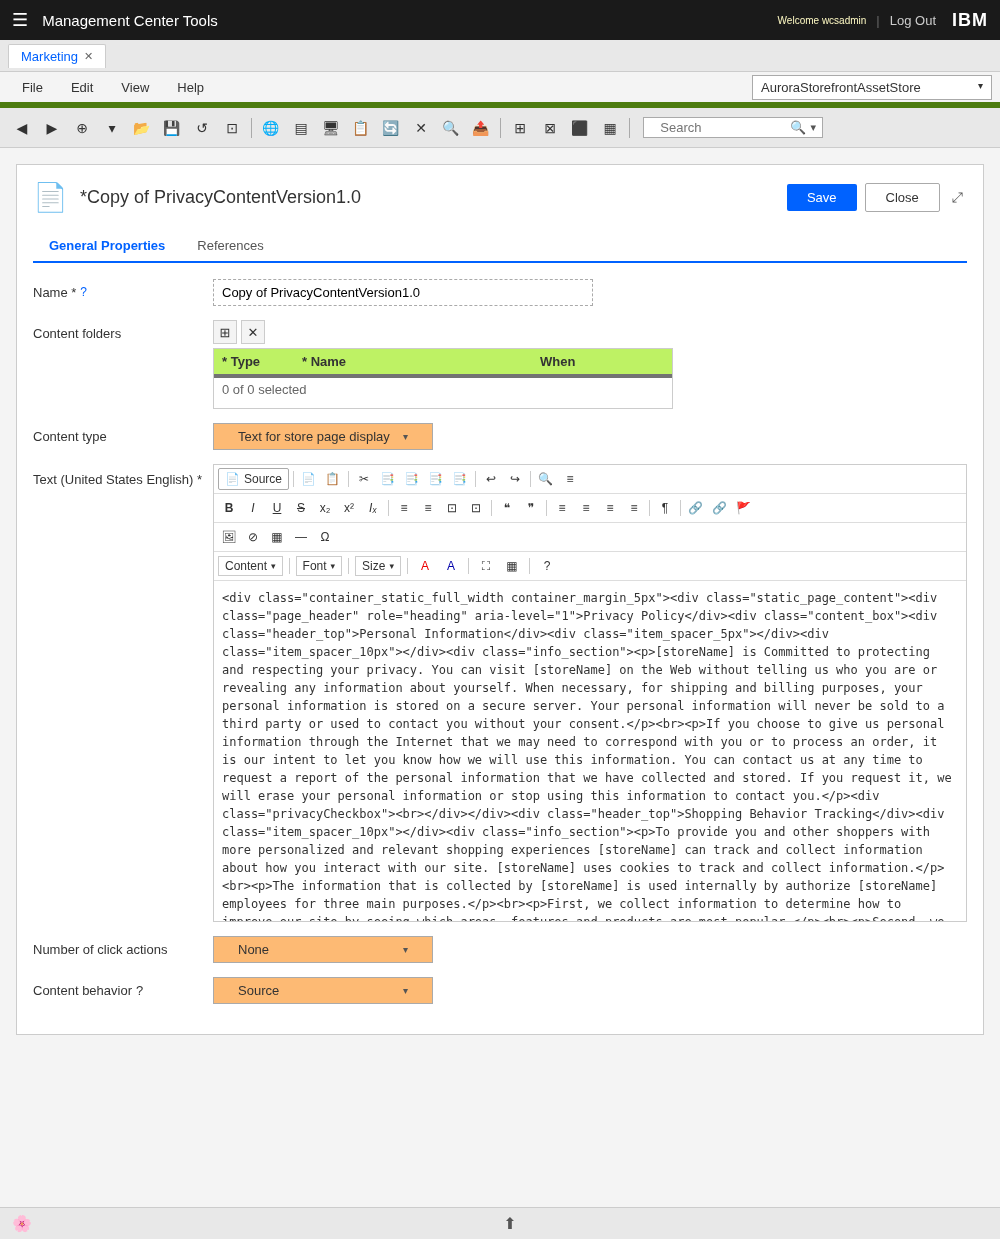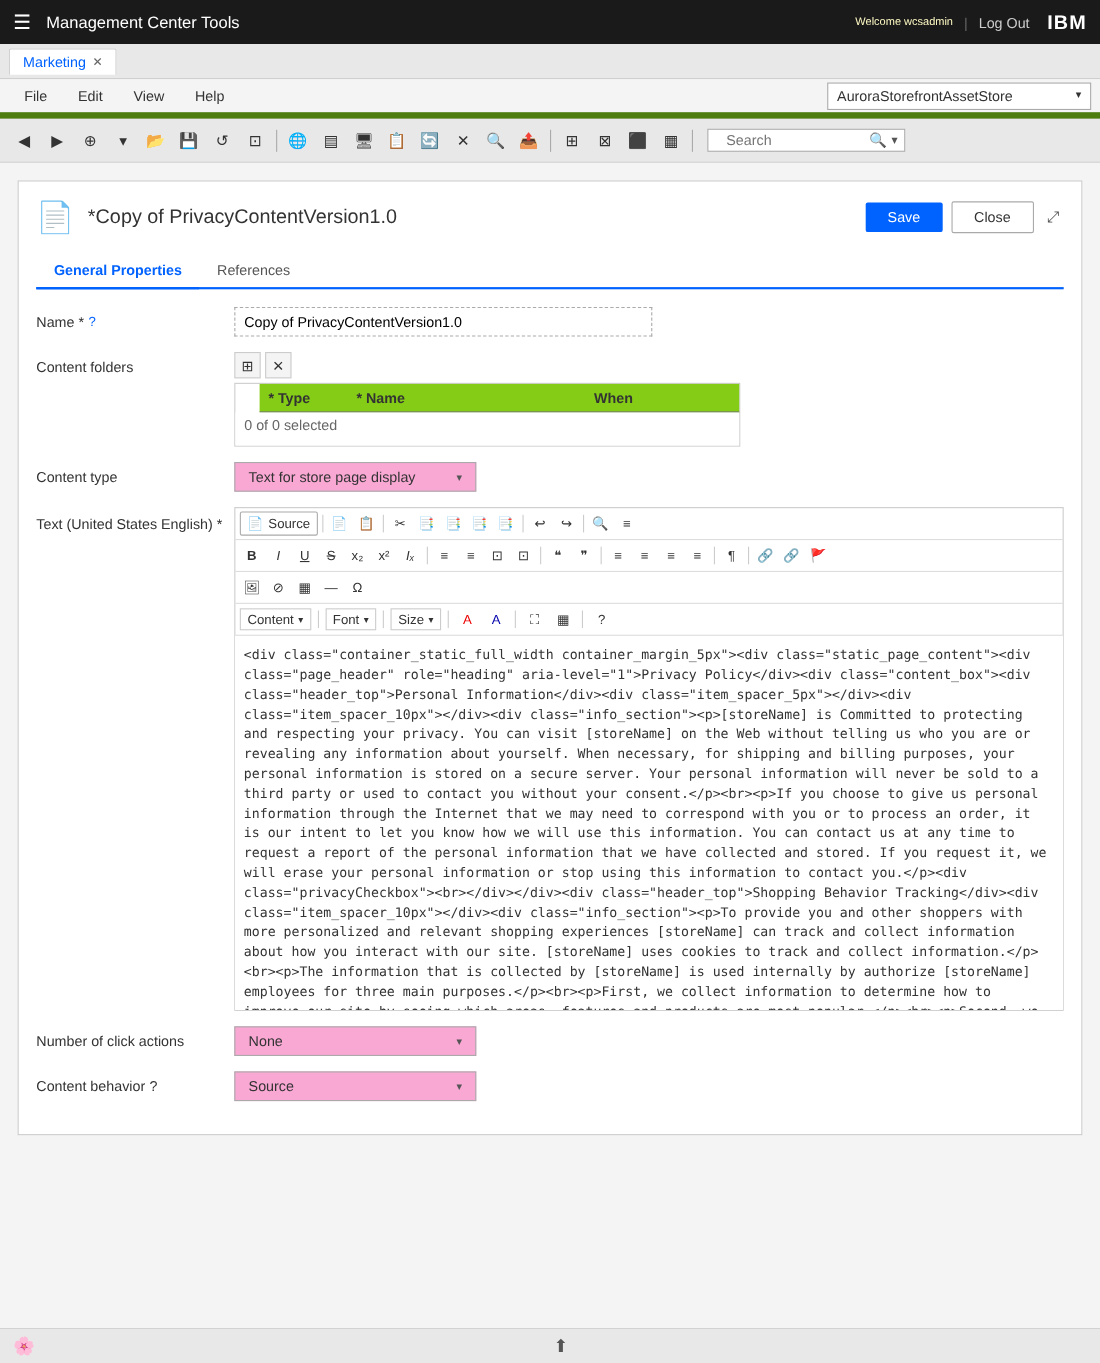--- a/index.html
+++ b/index.html
@@ -59,29 +59,29 @@
     .form-label .help-icon { color: #0062ff; font-size: 12px; cursor: pointer; }
     .form-control-area { flex: 1; }
 
     
     .name-input { border: 1px dashed #aaa; padding: 5px 8px; font-size: 13px; width: 380px; outline: none; }
 
     
     .folder-toolbar { display: flex; gap: 4px; margin-bottom: 4px; }
     .folder-btn { width: 24px; height: 24px; display: flex; align-items: center; justify-content: center; cursor: pointer; font-size: 13px; color: #333; border: 1px solid #ccc; background: #f4f4f4; }
     .folder-table { border: 1px solid #ccc; width: 460px; }
-    .folder-table-header { display: flex; background: #84cc16; border-bottom: 1px solid #737373; margin-left: 22px; }
+    .folder-table-header { display: flex; background: #bef264; border-bottom: 4px solid #737373; }
     .folder-table-header .col { padding: 5px 8px; font-size: 13px; font-weight: bold; color: #333; }
     .folder-table-header .col-type { width: 80px; }
     .folder-table-header .col-name { flex: 1; }
     .folder-table-header .col-path { width: 140px; }
     .folder-table-body { padding: 4px 8px; font-size: 13px; color: #666; background: #fff; min-height: 30px; }
 
     
-    .select-dropdown { border: 1px solid #aaa; background: #f9a8d4; padding: 5px 12px; font-size: 13px; width: 220px; display: flex; align-items: center; justify-content: space-between; cursor: pointer; }
+    .select-dropdown { border: 1px solid #aaa; background: #fdba74; padding: 5px 24px; font-size: 13px; width: 220px; display: flex; align-items: center; justify-content: space-between; cursor: pointer; }
     .select-dropdown .arrow { font-size: 10px; color: #555; }
 
     
     .rte-container { border: 1px solid #ccc; background: #fff; }
     .rte-toolbar-row { display: flex; align-items: center; padding: 3px 4px; border-bottom: 1px solid #ddd; gap: 2px; flex-wrap: wrap; }
     .rte-btn { min-width: 22px; height: 22px; display: flex; align-items: center; justify-content: center; cursor: pointer; font-size: 12px; color: #333; border: 1px solid transparent; border-radius: 2px; padding: 0 2px; }
     .rte-btn.source-btn { background: #fff; border: 1px solid #aaa; padding: 2px 6px; font-size: 12px; display: flex; align-items: center; gap: 4px; }
     .rte-sep { width: 1px; height: 16px; background: #ccc; margin: 0 2px; }
     .rte-format-bar { display: flex; align-items: center; padding: 3px 4px; border-bottom: 1px solid #ddd; gap: 4px; }
     .rte-select { border: 1px solid #ccc; background: #fff; padding: 2px 6px; font-size: 12px; cursor: pointer; display: flex; align-items: center; gap: 4px; }

